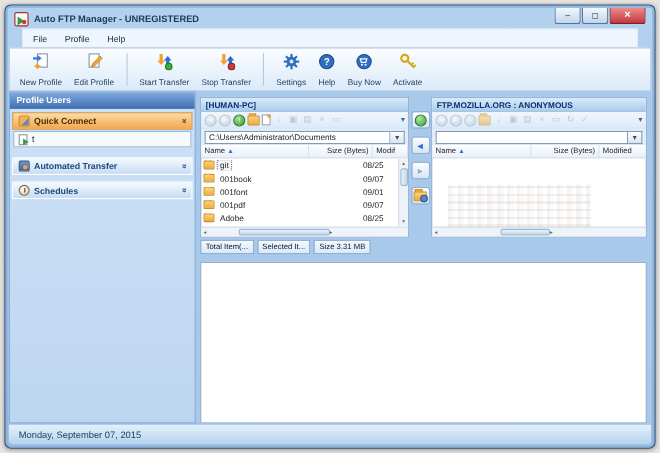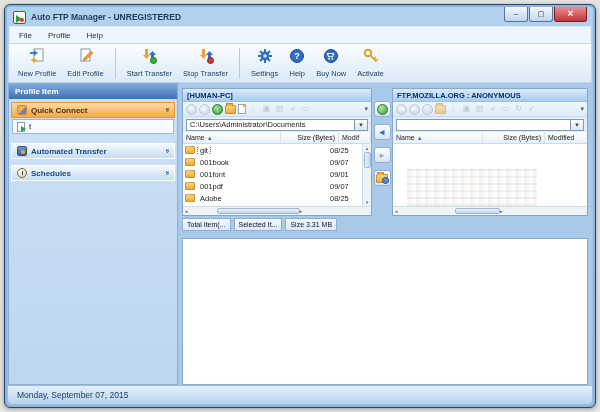--- a/index.html
+++ b/index.html
@@ -29,21 +29,21 @@
   .winbtns { display:flex; gap:1px; margin-top:-6px; }
   .wb { width:24px; height:15px; border:1px solid #53749c; border-top:none;
     background:linear-gradient(#f3f8fd,#c2d6ea); border-radius:0 0 3px 3px;
     display:flex; align-items:center; justify-content:center; font-size:8px; color:#223; line-height:1; }
   .wb.close { width:33px; background:linear-gradient(#ee8c8c,#bf383e); color:#fff; border-color:#7e1d22; font-weight:bold; }
   .wb .glyph-min::before { content:"–"; }
   .wb .glyph-max::before { content:"▢"; font-size:7px; }
   .wb .glyph-close::before { content:"×"; font-size:10px; }
 
   
-  .menubar { height:17px; margin:0 4px; background:#eef5fd; border:1px solid #dfeafa; border-bottom:none;
+  .menubar { height:17px; margin:0 15px; background:#eef5fd; border:1px solid #dfeafa; border-bottom:none;
     display:flex; align-items:center; gap:16px; padding:0 9px; }
   .menu-item { font-size:8px; color:#1b2b3c; }
 
   
   .toolbar { height:40px; margin:0 3px; background:linear-gradient(#fcfdff,#dbeaf9);
     border:1px solid #c3d5e8; display:flex; align-items:center; padding:0 5px; gap:3px; }
   .tbtn { display:flex; flex-direction:column; align-items:center; gap:1px; padding:1px 4px; }
   .tbtn svg { width:16px; height:16px; }
   .tbtn .lab { font-size:7.5px; color:#1c3a5e; white-space:nowrap; }
   .tsep { width:1px; height:30px; background:#b6c9de; margin:0 4px; flex:0 0 auto; }
@@ -307,21 +307,21 @@
             <path d="M7.4 7.4 l6 6" stroke="#d8a522" stroke-width="2"></path>
             <path d="M11 11 l2-2 M13 13 l2-2" stroke="#d8a522" stroke-width="1.6"></path>
           </svg></span>
       <span class="lab">Activate</span>
     </div>
   </div>
 
   <div class="content">
 
     <div class="sidebar">
-      <div class="sb-title">Profile Item</div>
+      <div class="sb-title">Profile Users</div>
       <div class="sb-body">
         <div class="sb-sec sec-orange">
           <span class="ic-qc"></span>
           <span>Quick Connect</span>
           <span class="chev"></span>
         </div>
         <div class="sb-list">
           <div class="sb-item">
             <span class="ic-prof"></span>
             <span>t</span>

